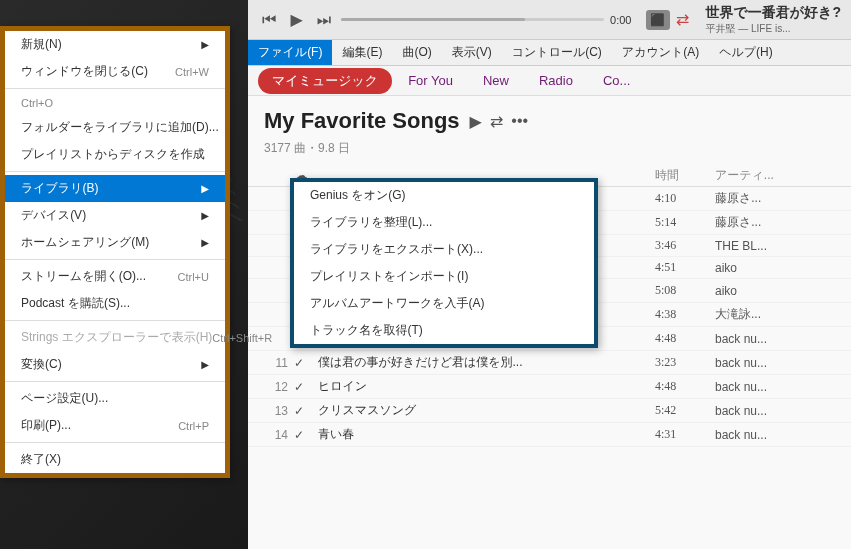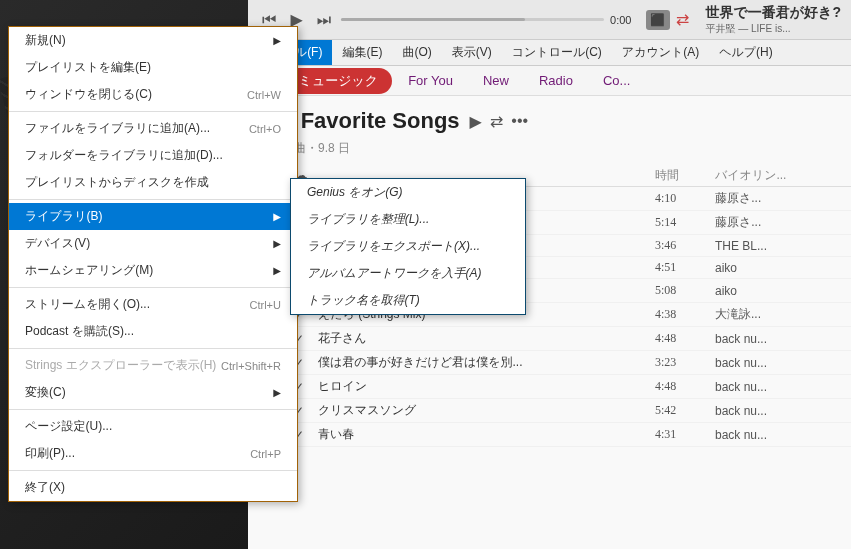--- a/index.html
+++ b/index.html
@@ -206,24 +206,24 @@
     }
     .row-num { color: #888; text-align: right; padding-right: 6px; }
     .row-check { color: #555; }
     .row-title { color: #333; overflow: hidden; text-overflow: ellipsis; white-space: nowrap; }
     .row-time { color: #555; text-align: left; padding-right: 10px; font-family: Liberation Serif, serif; }
     .row-artist { color: #555; overflow: hidden; text-overflow: ellipsis; white-space: nowrap; }
 
     
     .file-menu-dropdown {
       position: absolute;
-      top: 26px; left: 8px;
-      width: 290px;
+      top: 26px; left: 0;
+      width: 230px;
       background: white;
-      border: 1px solid #a16207;
+      border: 5px solid #a16207;
       box-shadow: 2px 2px 8px rgba(0,0,0,0.3);
       z-index: 200;
     }
     .dropdown-item {
       padding: 5px 16px;
       cursor: pointer;
       font-size: 12px;
       color: #333;
       display: flex;
       justify-content: space-between;
@@ -237,26 +237,25 @@
       background: #ddd;
       margin: 3px 0;
     }
     .dropdown-shortcut { color: #888; font-size: 11px; }
     .dropdown-arrow { font-size: 10px; }
 
     
     .library-submenu {
       position: absolute;
       top: 178px; left: 290px;
-      width: 236px;
+      width: 308px;
       background: white;
-      border: 1px solid #0c4a6e;
+      border: 4px solid #0c4a6e;
       box-shadow: 2px 2px 8px rgba(0,0,0,0.3);
       z-index: 300;
-      font-style: italic;
     }
   </style>
 </head>
 <body>
 
 <div class="bg-left"></div>
 
 <div class="toolbar">
   <button class="transport-btn">⏮</button>
   <button class="transport-btn">▶</button>
@@ -303,21 +302,21 @@
       <button class="header-icon-btn">⇄</button>
       <button class="header-icon-btn">•••</button>
     </div>
   </div>
   <div class="playlist-meta">3177 曲・9.8 日</div>
   <div class="table-header">
     <span></span>
     <span class="icloud-icon">☁</span>
     <span></span>
     <span>時間</span>
-    <span>バイオリン...</span>
+    <span>アーティ...</span>
   </div>
   <div id="table-rows">
       <div class="table-row">
     <span class="row-num"></span>
     <span class="row-check">✓</span>
     <span class="row-title">好きよ 好きよ</span>
     <span class="row-time">4:10</span>
     <span class="row-artist">藤原さ...</span>
   </div>
       <div class="table-row">
@@ -396,36 +395,28 @@
 <div class="file-menu-dropdown">
   <div id="file-menu-items">
       <div class="dropdown-item">
     <span>新規(N)</span>
     <span style="display:flex;gap:8px;align-items:center;">
 
       <span class="dropdown-arrow">▶</span>
     </span>
   </div>
       <div class="dropdown-item">
-    <span>プレイリストを編集(E)</span>
-    <span style="display:flex;gap:8px;align-items:center;">
-      
-      
-    </span>
-  </div>
-      <div class="dropdown-item">
     <span>ウィンドウを閉じる(C)</span>
     <span style="display:flex;gap:8px;align-items:center;">
       <span class="dropdown-shortcut">Ctrl+W</span>
 
     </span>
   </div>
       <div class="dropdown-separator"></div>
       <div class="dropdown-item">
-    <span>ファイルをライブラリに追加(A)...</span>
     <span style="display:flex;gap:8px;align-items:center;">
       <span class="dropdown-shortcut">Ctrl+O</span>
 
     </span>
   </div>
       <div class="dropdown-item">
     <span>フォルダーをライブラリに追加(D)...</span>
     <span style="display:flex;gap:8px;align-items:center;">
       
       
@@ -519,20 +510,23 @@
 <div class="library-submenu">
   <div id="library-submenu-items">
       <div class="dropdown-item">
         <span>Genius をオン(G)</span>
       </div>
       <div class="dropdown-item">
         <span>ライブラリを整理(L)...</span>
       </div>
       <div class="dropdown-item">
         <span>ライブラリをエクスポート(X)...</span>
+      </div>
+      <div class="dropdown-item">
+        <span>プレイリストをインポート(I)</span>
       </div>
       <div class="dropdown-item">
         <span>アルバムアートワークを入手(A)</span>
       </div>
       <div class="dropdown-item">
         <span>トラック名を取得(T)</span>
       </div>
     </div>
 </div>
 

